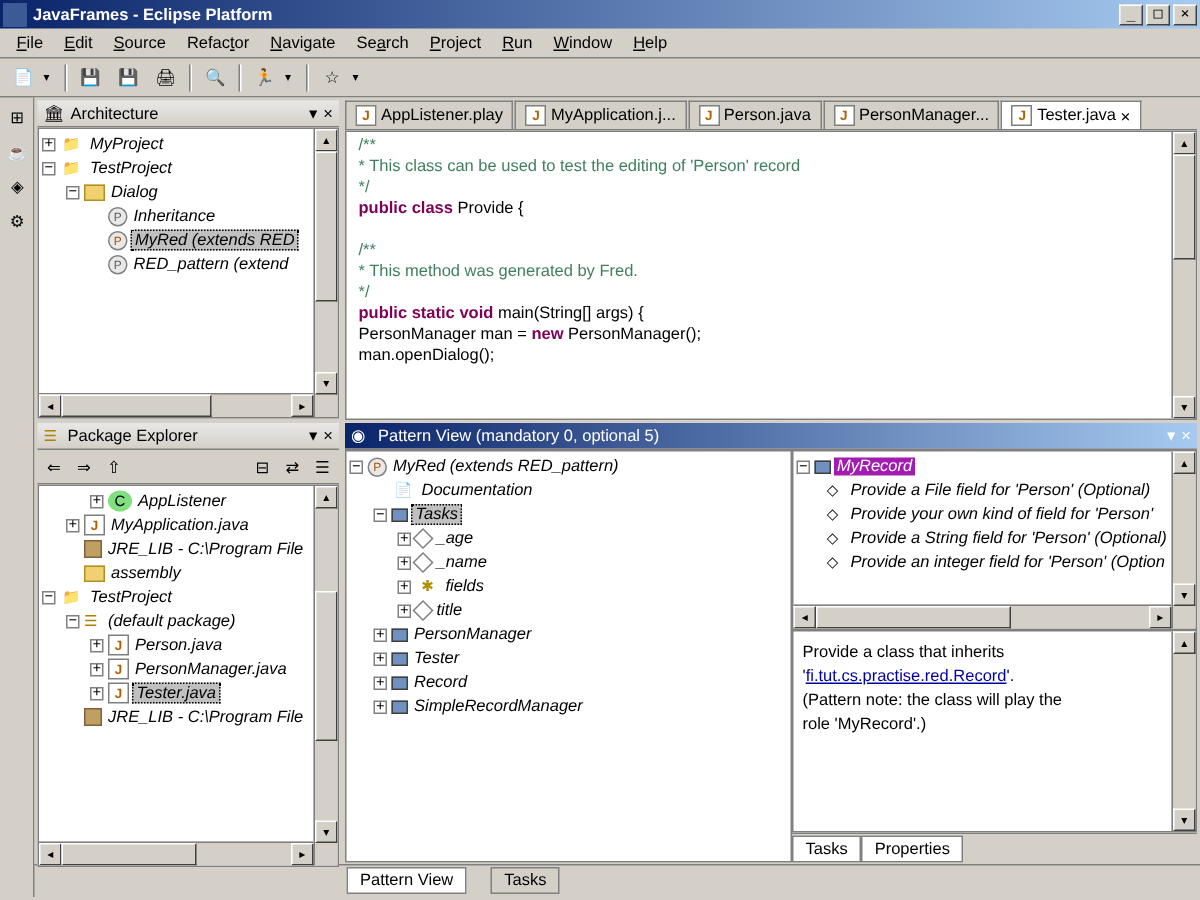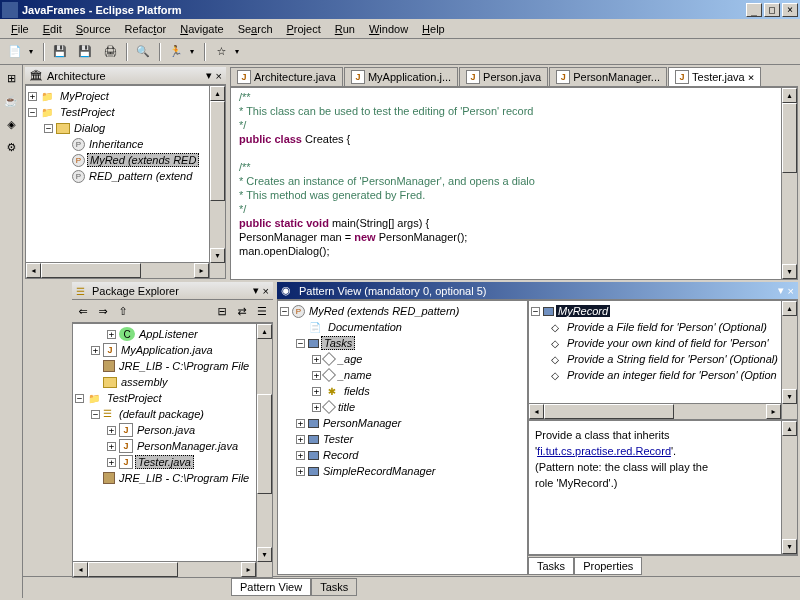--- a/index.html
+++ b/index.html
@@ -38,21 +38,21 @@
 .panel-body { background: white; border: 1px solid #808080; overflow: auto; }
 
 
 .tree { padding: 2px; font-size: 11px; }
 .tree-item { display: flex; align-items: center; height: 16px; white-space: nowrap; }
 .tree-expand { width: 13px; text-align: center; font-family: monospace; font-size: 9px; cursor: pointer; color: #000; border: 1px solid #808080; width: 9px; height: 9px; line-height: 7px; margin-right: 3px; background: white; }
 .tree-noexpand { width: 12px; }
 .tree-icon { width: 16px; height: 14px; margin-right: 2px; display: inline-flex; align-items: center; justify-content: center; font-size: 10px; }
 .tree-label { cursor: pointer; padding: 0 2px; font-style: italic; }
 .tree-label.selected { background: #c0c0c0; border: 1px dotted #000; }
-.tree-label.sel-blue { background: #0f172a; color: white; }
+.tree-label.sel-blue { background: #a21caf; color: white; }
 .indent { display: inline-block; }
 .i1 { width: 16px; } .i2 { width: 32px; }
 
 
 .tabstrip { display: flex; height: 20px; align-items: flex-end; border-bottom: 1px solid #808080; background: #d4d0c8; }
 .tab { padding: 2px 6px; border: 1px solid #808080; border-bottom: none; background: #d4d0c8; margin-right: 1px; display: flex; align-items: center; gap: 3px; cursor: pointer; }
 .tab.active { background: white; }
 .tab-icon { width: 14px; height: 14px; display: inline-block; }
 .tab-close { font-family: monospace; cursor: pointer; }
 
@@ -199,21 +199,21 @@
               <div class="sb-thumb" style="left:15px;width:100px;top:0;bottom:0;"></div>
               <div class="sb-btn" style="right:0">▸</div>
             </div>
         </div>
       </div>
 
       <div class="panel" style="flex:1;">
         <div class="tabstrip">
           <div class="tab">
               <span class="tab-icon ico-j">J</span>
-              <span>Architecture.java</span>
+              <span>AppListener.play</span>
             </div>
           <div class="tab">
               <span class="tab-icon ico-j">J</span>
               <span>MyApplication.j...</span>
             </div>
           <div class="tab">
               <span class="tab-icon ico-j">J</span>
               <span>Person.java</span>
             </div>
           <div class="tab">
@@ -223,41 +223,40 @@
           <div class="tab active">
               <span class="tab-icon ico-j">J</span>
               <span>Tester.java</span>
               <span class="tab-close">×</span>
             </div>
         </div>
         <div class="editor-body" style="height:193px;">
 <div><span class="tok-comment">/**</span></div>
 <div><span class="tok-comment"> * This class can be used to test the editing of 'Person' record</span></div>
 <div><span class="tok-comment"> */</span></div>
-<div><span class="tok-keyword">public </span><span class="tok-keyword">class</span><span> Creates {</span></div>
+<div><span class="tok-keyword">public </span><span class="tok-keyword">class</span><span> Provide {</span></div>
 <div>&nbsp;</div>
 <div><span class="tok-comment">    /**</span></div>
-<div><span class="tok-comment">     * Creates an instance of 'PersonManager', and opens a dialo</span></div>
 <div><span class="tok-comment">     * This method was generated by Fred.</span></div>
 <div><span class="tok-comment">     */</span></div>
 <div><span class="tok-keyword">    public </span><span class="tok-keyword">static </span><span class="tok-keyword">void</span><span> main(String[] args) {</span></div>
 <div><span>        PersonManager man = </span><span class="tok-keyword">new</span><span> PersonManager();</span></div>
 <div><span>        man.openDialog();</span></div>
           <div class="scrollbar-v">
               <div class="sb-btn" style="top:0">▴</div>
               <div class="sb-thumb" style="top:15px;height:70px;left:0;right:0;"></div>
               <div class="sb-btn" style="bottom:0">▾</div>
             </div>
         </div>
       </div>
     </div>
 
     <div style="display:flex; height:296px;">
 
-      <div class="panel" style="width:205px;margin-left:47px;">
+      <div class="panel" style="width:205px;">
         <div class="panel-header">
           <span class="panel-icon ico-pkg"></span>
           <span class="panel-title">Package Explorer</span>
           <span>▾</span>
           <span style="margin-left:4px;">×</span>
         </div>
         <div class="mini-tb">
           <div class="tb-btn">⇐</div>
           <div class="tb-btn">⇒</div>
           <div class="tb-btn">⇧</div>
@@ -465,18 +464,18 @@
             </div>
             <div class="bottom-tabs">
               <div class="bottom-tab">Tasks</div>
               <div class="bottom-tab">Properties</div>
             </div>
           </div>
         </div>
       </div>
     </div>
 
-    <div class="bottom-tabs" style="padding-left:208px;">
+    <div class="bottom-tabs" style="padding-left:208px;gap:16px;">
       <div class="bottom-tab">Pattern View</div>
       <div class="bottom-tab" style="background:#d4d0c8;">Tasks</div>
     </div>
   </div>
 </div>
 
 </body></html>

